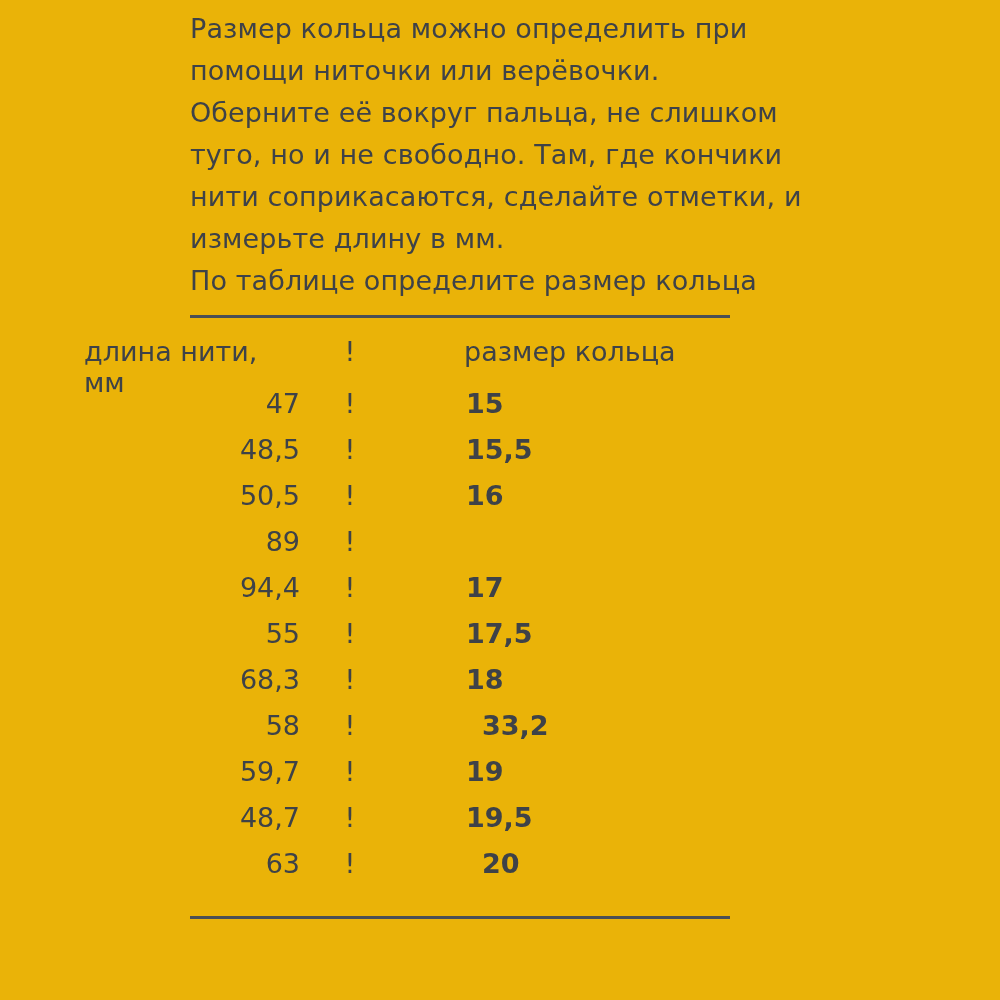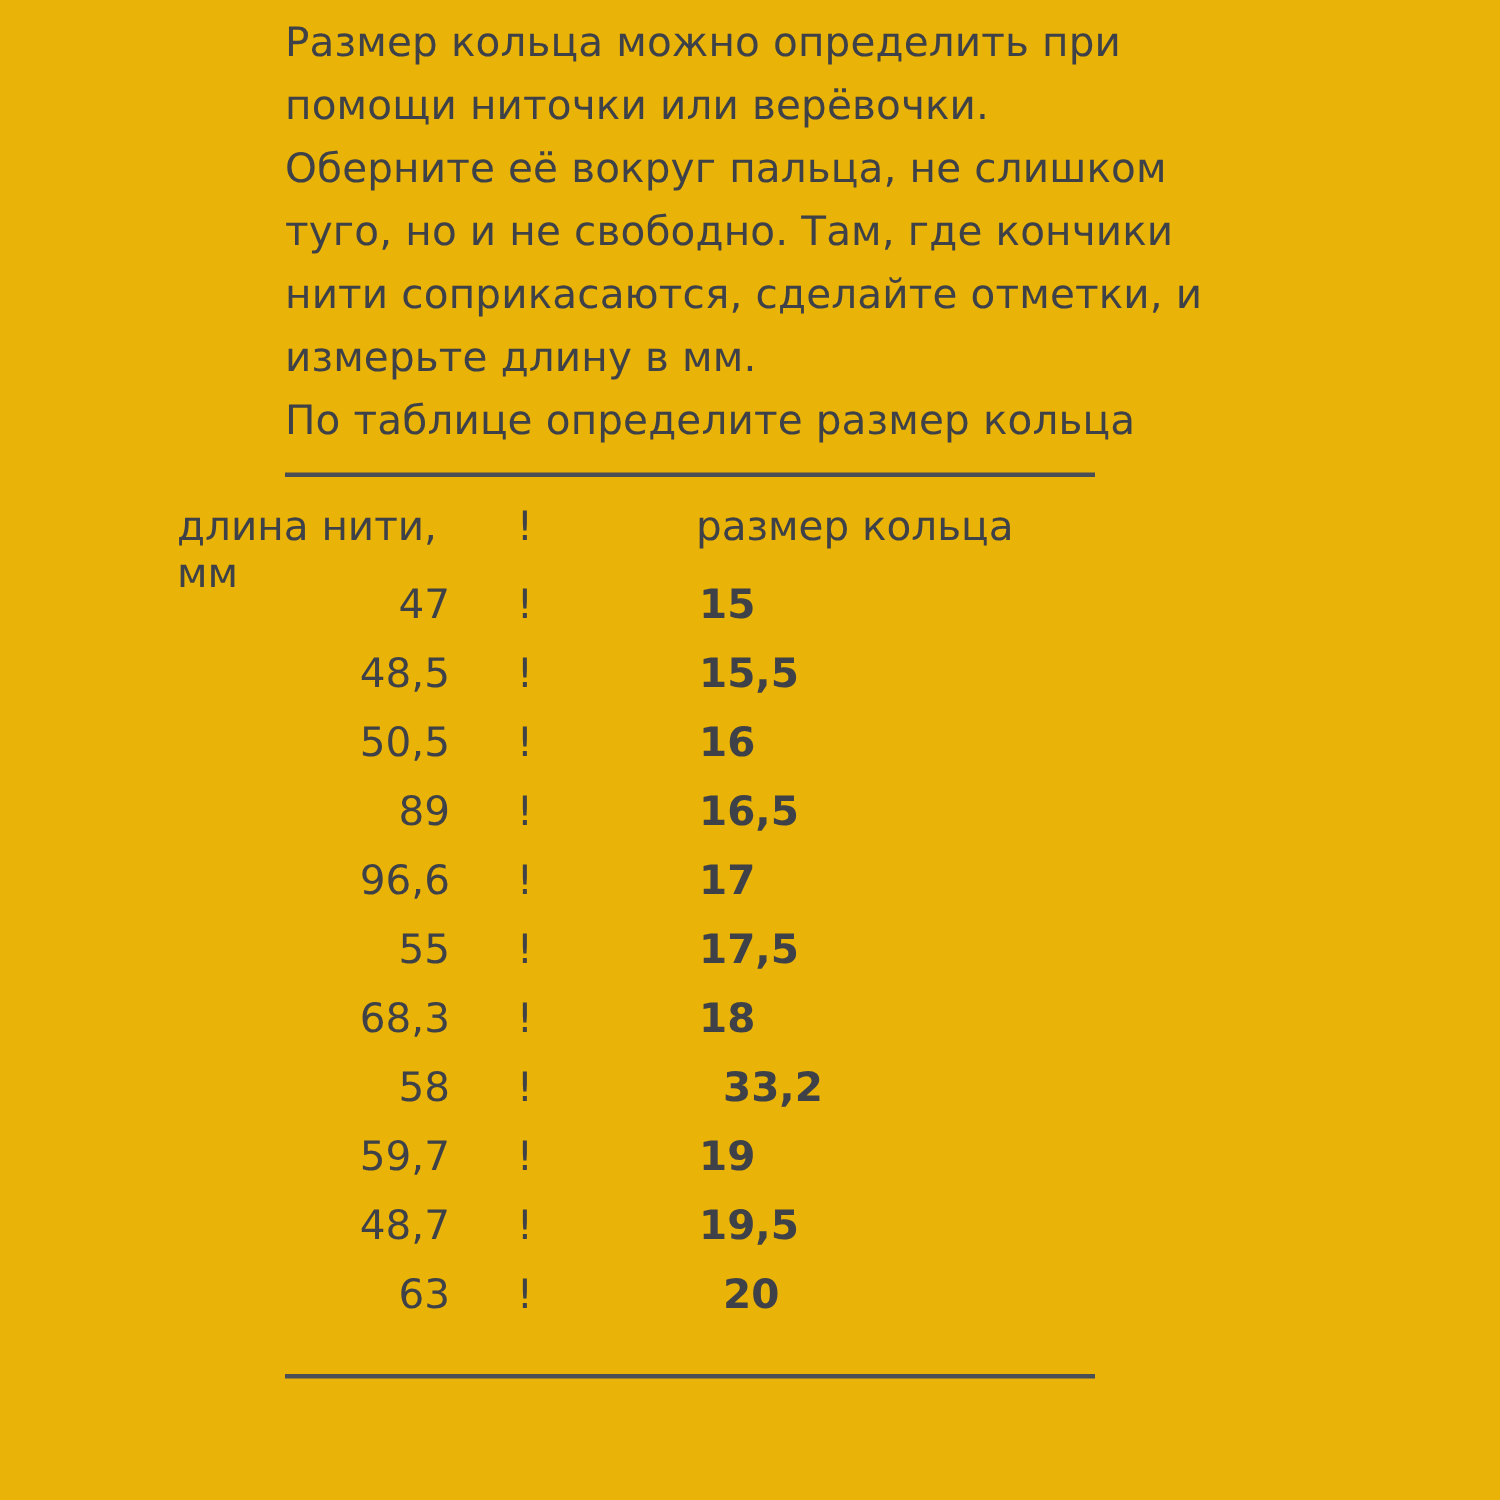--- a/index.html
+++ b/index.html
@@ -53,21 +53,21 @@
     height: 46px;
     font-size: 27px;
     color: #3e4248;
   }
   .trow.header {
     font-size: 27px;
     height: 52px;
   }
   .c-left {
     width: 300px;
-    padding-left: 118px;
+    padding-left: 84px;
     box-sizing: border-box;
     text-align: left;
   }
   .c-left.val {
     padding-left: 218px;
     text-align: right;
   }
   .c-mid {
     width: 100px;
     text-align: center;
@@ -121,25 +121,24 @@
 
     <div class="trow">
       <div class="c-left val">50,5</div>
       <div class="c-mid">!</div>
       <div class="c-right val">16</div>
     </div>
 
     <div class="trow">
       <div class="c-left val">89</div>
       <div class="c-mid">!</div>
-      <div class="c-right val">16,5</div>
     </div>
 
     <div class="trow">
-      <div class="c-left val">96,6</div>
+      <div class="c-left val">94,4</div>
       <div class="c-mid">!</div>
       <div class="c-right val">17</div>
     </div>
 
     <div class="trow">
       <div class="c-left val">55</div>
       <div class="c-mid">!</div>
       <div class="c-right val">17,5</div>
     </div>
 

